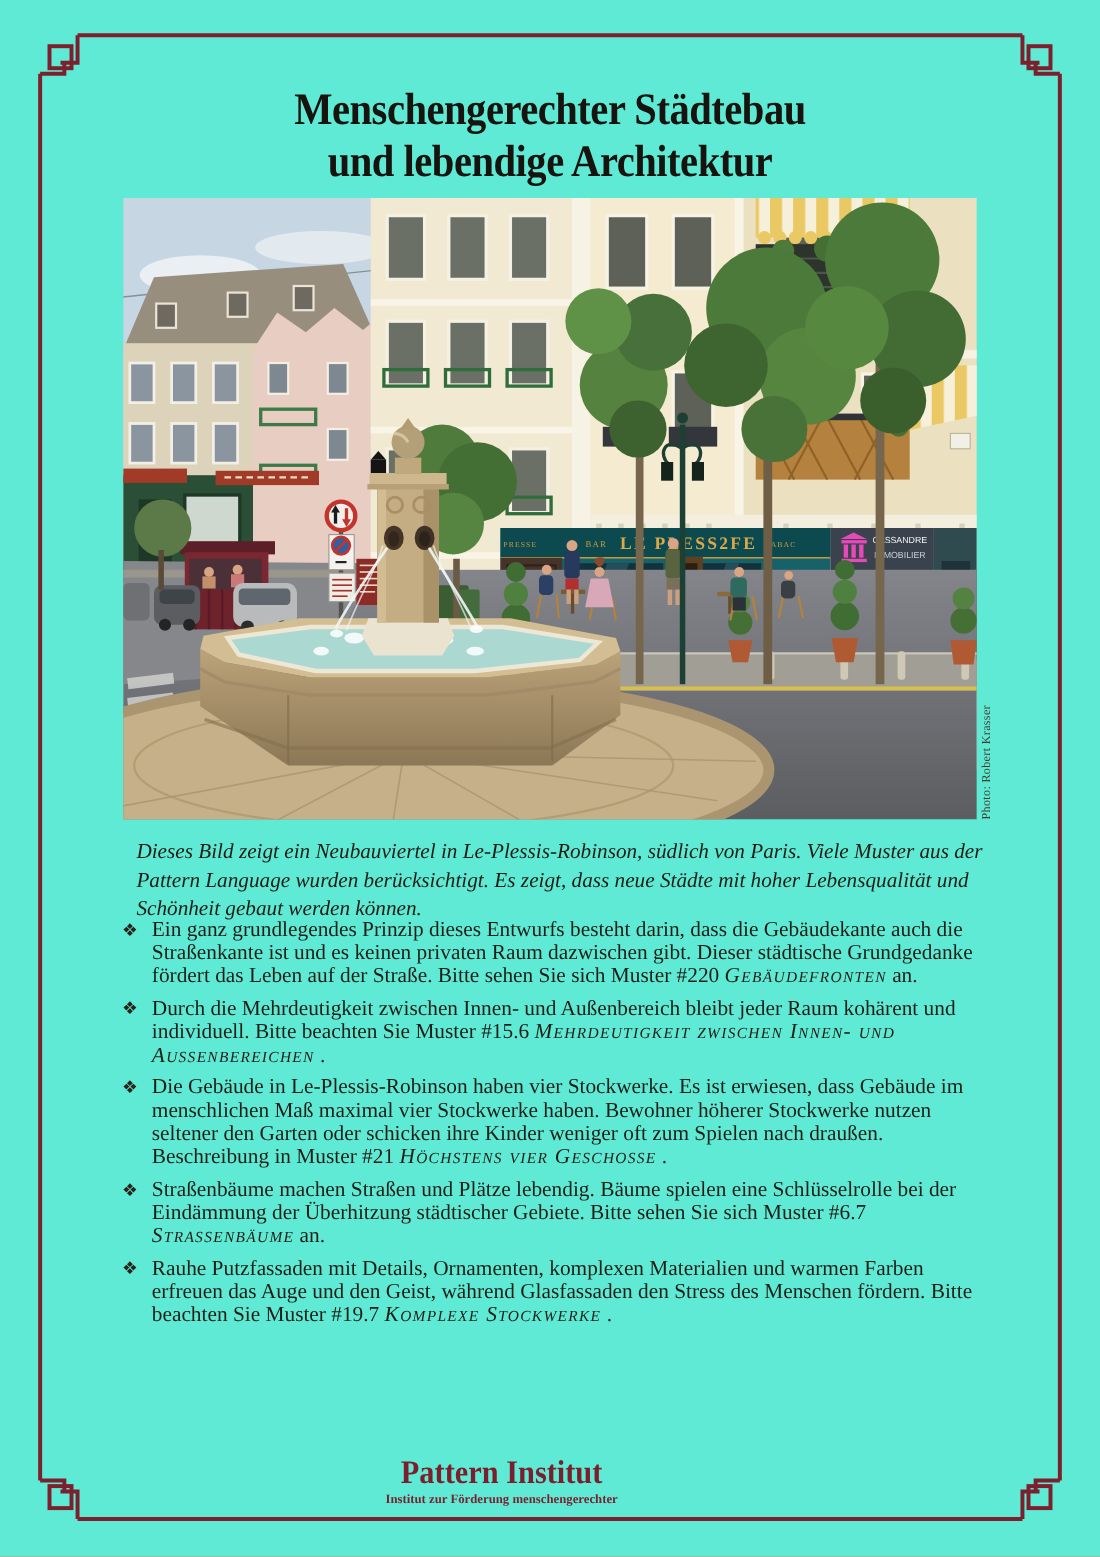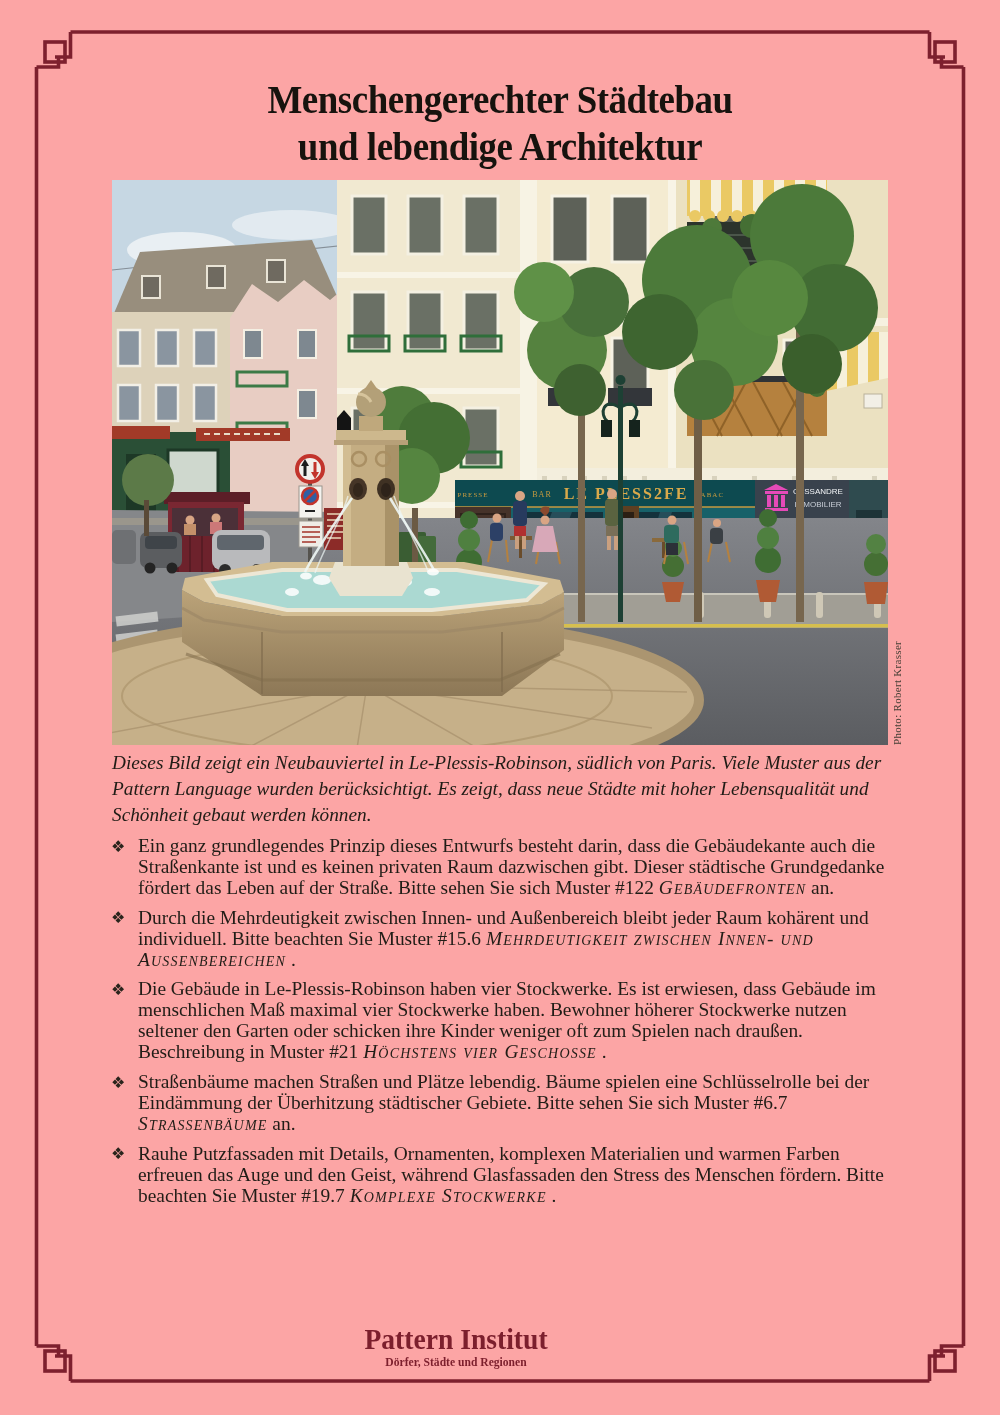--- a/index.html
+++ b/index.html
@@ -1,26 +1,26 @@
 <!DOCTYPE html>
 <html><head>
 <meta charset="utf-8">
 <style>
   html,body{margin:0;padding:0;background:#b9a67c;}
-  .page{position:relative;width:1000px;height:1415px;background:#fca5a5;overflow:hidden;
+  .page{position:relative;width:1000px;height:1415px;background:#5eead4;overflow:hidden;
         font-family:"Liberation Serif",serif;color:#211d17;}
   .frame{position:absolute;left:0;top:0;pointer-events:none;}
   .title{position:absolute;left:0;top:76px;width:1000px;text-align:center;
          font-size:41px;line-height:47px;font-weight:bold;color:#17130e;
          transform:scaleX(0.90);letter-spacing:-0.5px;margin:0;}
   .photo-wrap{position:absolute;left:112px;top:180px;width:688px;height:565px;}
   .credit{position:absolute;left:891px;top:745px;width:150px;height:16px;
           transform:rotate(-90deg);transform-origin:0 0;
           font-size:11px;color:#423d33;letter-spacing:0.3px;}
-  .caption{position:absolute;left:112px;top:750px;width:782px;margin:0;
+  .caption{position:absolute;left:112px;top:750px;width:782px;margin:12px;
            font-style:italic;font-size:19.3px;line-height:25.8px;color:#201c16;}
   .bullets{position:absolute;left:111px;top:836px;width:786px;margin:0;padding:0;list-style:none;
            font-size:19.4px;line-height:20.9px;}
   .bullets li{position:relative;padding-left:27px;margin:0 0 9px 0;}
   .bullets .marker{position:absolute;left:0;top:0.5px;font-size:16px;color:#2a241c;}
   .pattern{font-variant:small-caps;letter-spacing:1.2px;font-style:italic;}
   .footer{position:absolute;left:0;top:1322px;width:912px;text-align:center;color:#7c1f2d;}
   .f-name{font-size:30px;font-weight:bold;transform:scaleX(0.92);line-height:34px;}
   .f-sub{font-size:11.6px;font-weight:bold;line-height:13.5px;}
 </style>
@@ -484,25 +484,25 @@
     </g>
     </g>
   </svg>
   </div>
 
   <div class="credit">Photo: Robert Krasser</div>
 
   <p class="caption">Dieses Bild zeigt ein Neubauviertel in Le-Plessis-Robinson, südlich von Paris. Viele Muster aus der Pattern Language wurden berücksichtigt. Es zeigt, dass neue Städte mit hoher Lebensqualität und Schönheit gebaut werden können.</p>
 
   <ul class="bullets" id="bullets">
-      <li><span class="marker">❖</span><span>Ein ganz grundlegendes Prinzip dieses Entwurfs besteht darin, dass die Gebäudekante auch die Straßenkante ist und es keinen privaten Raum dazwischen gibt. Dieser städtische Grundgedanke fördert das Leben auf der Straße. Bitte sehen Sie sich Muster #122 </span><span class="pattern">Gebäudefronten</span><span> an.</span></li>
+      <li><span class="marker">❖</span><span>Ein ganz grundlegendes Prinzip dieses Entwurfs besteht darin, dass die Gebäudekante auch die Straßenkante ist und es keinen privaten Raum dazwischen gibt. Dieser städtische Grundgedanke fördert das Leben auf der Straße. Bitte sehen Sie sich Muster #220 </span><span class="pattern">Gebäudefronten</span><span> an.</span></li>
       <li><span class="marker">❖</span><span>Durch die Mehrdeutigkeit zwischen Innen- und Außenbereich bleibt jeder Raum kohärent und individuell. Bitte beachten Sie Muster #15.6 </span><span class="pattern">Mehrdeutigkeit zwischen Innen- und Aussenbereichen</span><span> .</span></li>
       <li><span class="marker">❖</span><span>Die Gebäude in Le-Plessis-Robinson haben vier Stockwerke. Es ist erwiesen, dass Gebäude im menschlichen Maß maximal vier Stockwerke haben. Bewohner höherer Stockwerke nutzen seltener den Garten oder schicken ihre Kinder weniger oft zum Spielen nach draußen. Beschreibung in Muster #21 </span><span class="pattern">Höchstens vier Geschosse</span><span> .</span></li>
       <li><span class="marker">❖</span><span>Straßenbäume machen Straßen und Plätze lebendig. Bäume spielen eine Schlüsselrolle bei der Eindämmung der Überhitzung städtischer Gebiete. Bitte sehen Sie sich Muster #6.7 </span><span class="pattern">Strassenbäume</span><span> an.</span></li>
       <li><span class="marker">❖</span><span>Rauhe Putzfassaden mit Details, Ornamenten, komplexen Materialien und warmen Farben erfreuen das Auge und den Geist, während Glasfassaden den Stress des Menschen fördern. Bitte beachten Sie Muster #19.7 </span><span class="pattern">Komplexe Stockwerke</span><span> .</span></li>
     </ul>
 
   <div class="footer">
     <div class="f-name">Pattern Institut</div>
-    <div class="f-sub">Dörfer, Städte und Regionen</div>
+    <div class="f-sub">Institut zur Förderung menschengerechter</div>
   </div>
 
 </div>
 
 </body></html>

